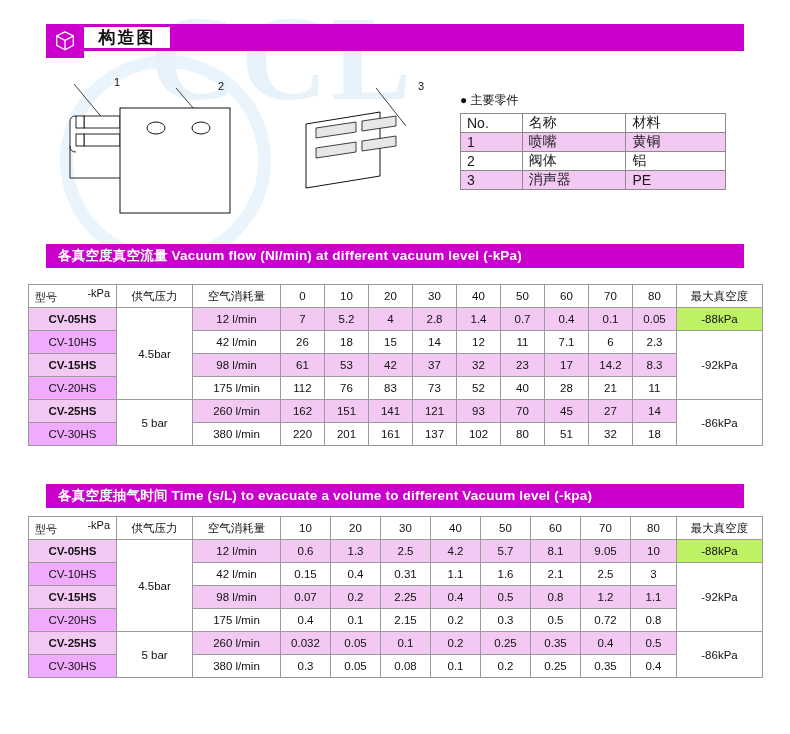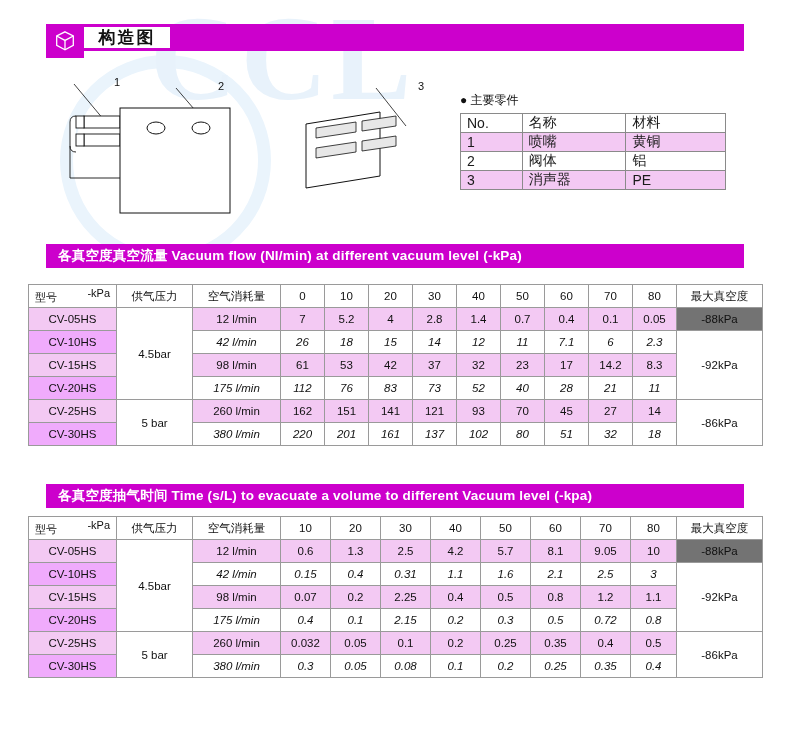--- a/index.html
+++ b/index.html
@@ -157,26 +157,26 @@
   table.data th,
   table.data td {
     border: 1px solid #9a9a9a;
     height: 22px;
     text-align: center;
     font-weight: normal;
     padding: 0;
     color: #111;
   }
   table.data th { background: #ffffff; font-size: 11.5px; }
-  table.data td.model { background: #f3c9f3; }
+  table.data td.model { background: #f3c9f3; font-weight: bold; }
   table.data td.model-w { background: #f0abfc; }
-  table.data td.val { background: #ffffff; font-style: italic; }
+  table.data td.val { background: #ffffff; }
   table.data td.val-p { background: #f3c9f3; }
   table.data td.span { background: #ffffff; }
-  table.data td.vac-p { background: #737373; }
+  table.data td.vac-p { background: #bef264; }
   .corner {
     position: relative;
     background: linear-gradient(to top right, #ffffff 49.6%, #9a9a9a 49.6%, #9a9a9a 50.4%, #ffffff 50.4%);
     height: 34px;
   }
   .corner .tl {
     position: absolute;
     left: 6px; bottom: 2px;
     font-size: 11px;
   }

